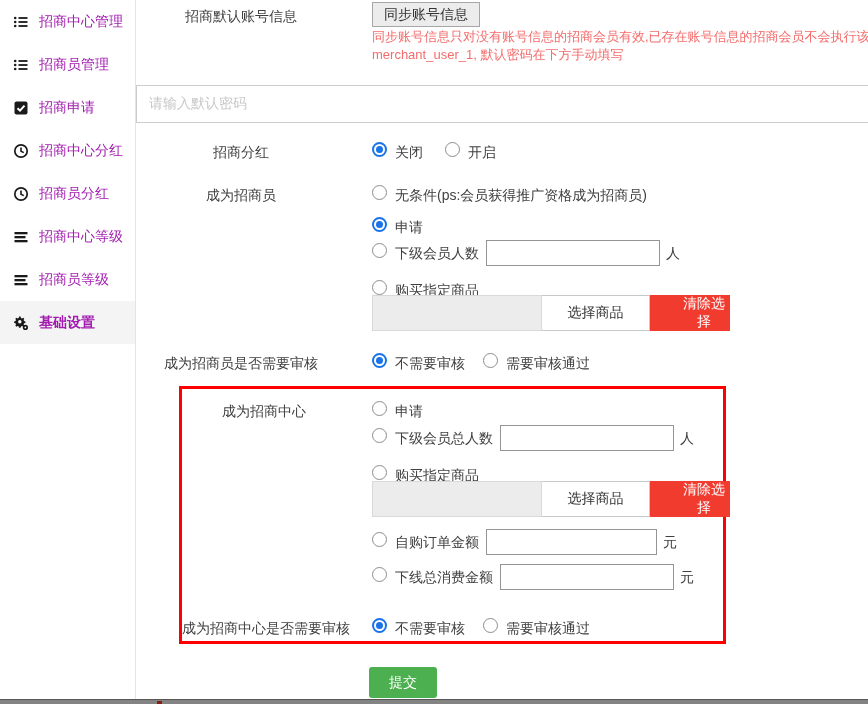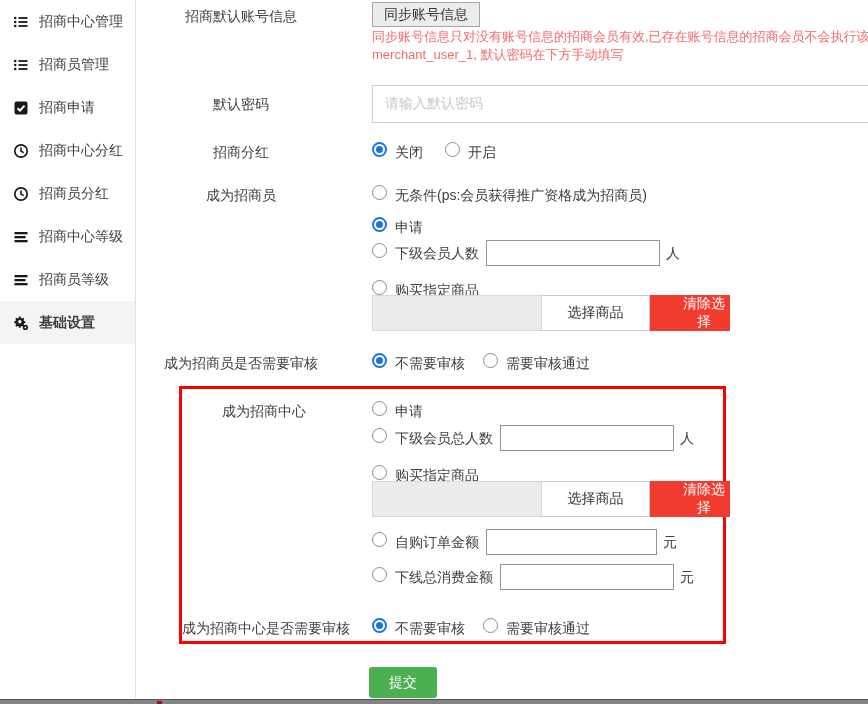--- a/index.html
+++ b/index.html
@@ -9,21 +9,21 @@
     background:#fff; font-family:"Liberation Sans","DejaVu Sans",sans-serif;
     font-size:14px; color:#404040;
   }
   
   .sidebar {
     position:absolute; left:0; top:0; bottom:0; width:136px;
     background:#fff; border-right:1px solid #e4e4e4;
   }
   .side-item {
     height:43px; display:flex; align-items:center; gap:10px;
-    padding-left:13px; cursor:pointer; color:#404040; white-space:nowrap;
+    padding-left:13px; cursor:pointer; color:#a21caf; white-space:nowrap;
   }
   .side-item.active { background:#f4f4f4; font-weight:bold; }
   .icon { width:16px; height:16px; display:inline-flex; align-items:center; justify-content:center; flex:0 0 16px; }
   .icon svg { display:block; }
   
   .main { position:absolute; left:136px; top:0; right:0; bottom:0; }
   .row { position:absolute; left:0; right:0; display:flex; align-items:flex-start; }
   .lbl {
     width:236px; flex:0 0 236px; text-align:center; padding-right:26px;
     white-space:nowrap; color:#3f3f3f; line-height:20px;
@@ -205,21 +205,20 @@
     <div class="row" style="top:2px;">
       <div class="lbl" style="padding-top:4px;">招商默认账号信息</div>
       <div class="ctrl">
         <button class="btn-sync">同步账号信息</button>
       </div>
     </div>
     <div class="warn" style="top:28px;">同步账号信息只对没有账号信息的招商会员有效,已存在账号信息的招商会员不会执行该程序. 执行同</div>
     <div class="warn" style="top:46px;">merchant_user_1, 默认密码在下方手动填写</div>
 
     <div class="row" style="top:85px; align-items:center;">
-      <div class="lbl">默认密码</div>
       <div class="ctrl">
         <input class="pw-input" type="text" placeholder="请输入默认密码" style="">
       </div>
     </div>
 
     <div class="row" style="top:142px;">
       <div class="lbl">招商分红</div>
       <div class="ctrl" style="display:flex; gap:22px;">
         <label class="opt">
           <span class="radio checked"></span>

